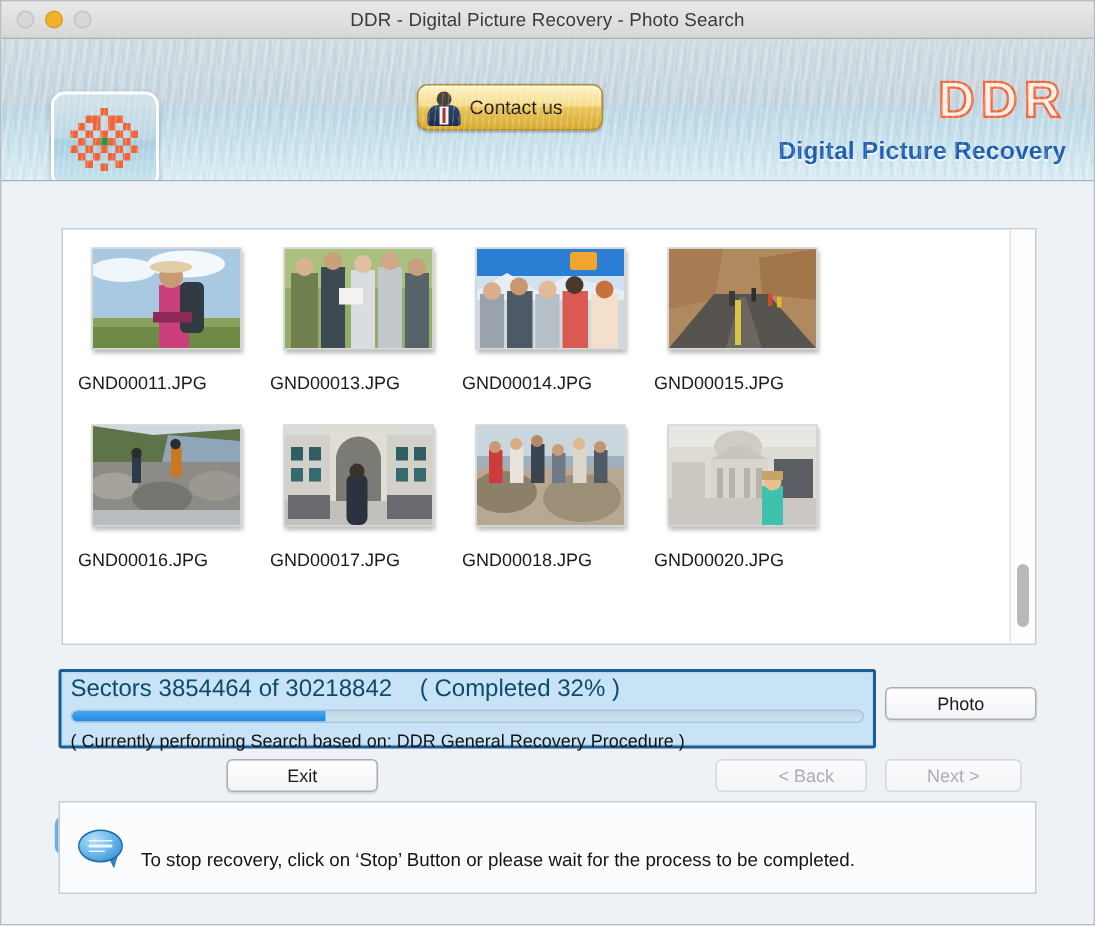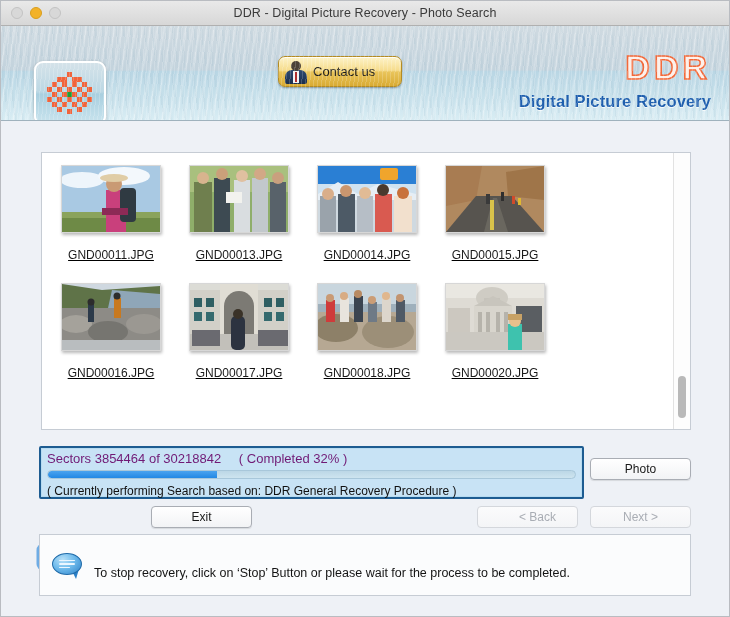--- a/index.html
+++ b/index.html
@@ -93,21 +93,21 @@
 
   .thumb-panel{
     position:absolute;left:40px;top:31px;width:650px;height:278px;
     background:#ffffff;border:1px solid #c6ccd4;box-sizing:border-box;overflow:hidden;
   }
   .thumb-grid{
     position:absolute;left:0;top:0;right:17px;bottom:0;
     padding:12px 0 0 0;
   }
   .trow{display:flex;}
-  .tcell{width:118px;margin-left:10px;text-align:center;text-decoration:underline;}
+  .tcell{width:118px;margin-left:10px;text-align:left;}
   .tframe{
     width:100px;height:68px;margin:0 auto;box-sizing:border-box;
     border:1px solid #d7d7d7;background:#ccc;
     box-shadow:1px 2px 3px rgba(0,0,0,.28);overflow:hidden;position:relative;
   }
   .tlabel{margin-top:15px;font-size:12px;color:#1a1a1a;}
   .trow.r2{margin-top:21px;}
 
   .vscroll{
     position:absolute;right:0;top:0;bottom:0;width:16px;
@@ -115,21 +115,21 @@
   }
   .vthumb{position:absolute;left:4px;width:8px;height:42px;bottom:11px;border-radius:4px;background:#b9b9b9;}
 
   
   .progress-box{
     position:absolute;left:38px;top:325px;width:545px;height:53px;box-sizing:border-box;
     background:#c8e3f5;border:2px solid #1d5c91;border-radius:2px;
     box-shadow:inset 0 0 0 1px #b6dbf1;
     padding:3px 6px 0 6px;
   }
-  .p-line1{font-size:13px;color:#701a75;white-space:nowrap;}
+  .p-line1{font-size:16px;color:#0c4a6e;white-space:nowrap;}
   .p-line1 .pct{margin-left:14px;}
   .pbar{
     margin-top:4px;height:9px;border-radius:5px;box-sizing:border-box;
     background:linear-gradient(to bottom,#bcd7e6,#cde4ef);
     border:1px solid #a8c7da;overflow:hidden;
   }
   .pfill{height:100%;background:linear-gradient(to bottom,#4aa3ef,#2288e4);border-radius:4px 0 0 4px;}
   .p-line2{margin-top:5px;font-size:12px;color:#111;white-space:nowrap;}
 
   .stop-btn{
@@ -148,21 +148,21 @@
     background:linear-gradient(to bottom,#ffffff,#f2f3f5);
     box-shadow:0 1px 1px rgba(0,0,0,.10);
     font-size:12px;color:#1a1a1a;display:flex;align-items:center;justify-content:center;
     cursor:pointer;
   }
   .btn.help{left:38px;top:385px;width:105px;
     box-shadow:0 0 0 2.5px rgba(88,160,225,.85),0 1px 1px rgba(0,0,0,.10);margin-top:40px;}
   .btn.exit{left:150px;top:385px;width:101px;}
   .btn.back{left:476px;top:385px;width:101px;color:#a9adb4;
     background:linear-gradient(to bottom,#fbfbfc,#f4f5f7);border-color:#d4d7dc;box-shadow:none;padding-left:20px;}
-  .btn.next{left:589px;top:385px;width:101px;color:#a9adb4;
+  .btn.next{left:589px;top:385px;width:91px;color:#a9adb4;
     background:linear-gradient(to bottom,#fbfbfc,#f4f5f7);border-color:#d4d7dc;box-shadow:none;}
 
   
   .msg-panel{
     position:absolute;left:38px;top:413px;width:652px;height:62px;box-sizing:border-box;
     background:#fbfcfd;border:1px solid #c6ccd4;
     display:flex;align-items:center;
   }
   .bubble{position:relative;width:30px;height:25px;margin-left:12px;flex:0 0 auto;}
   .bubble .oval{

